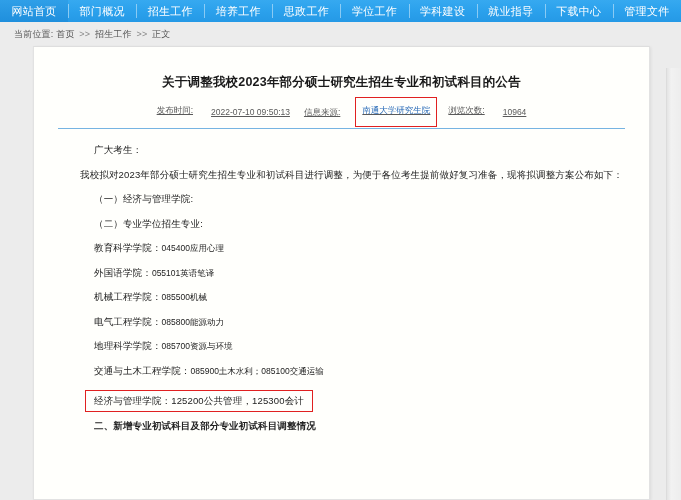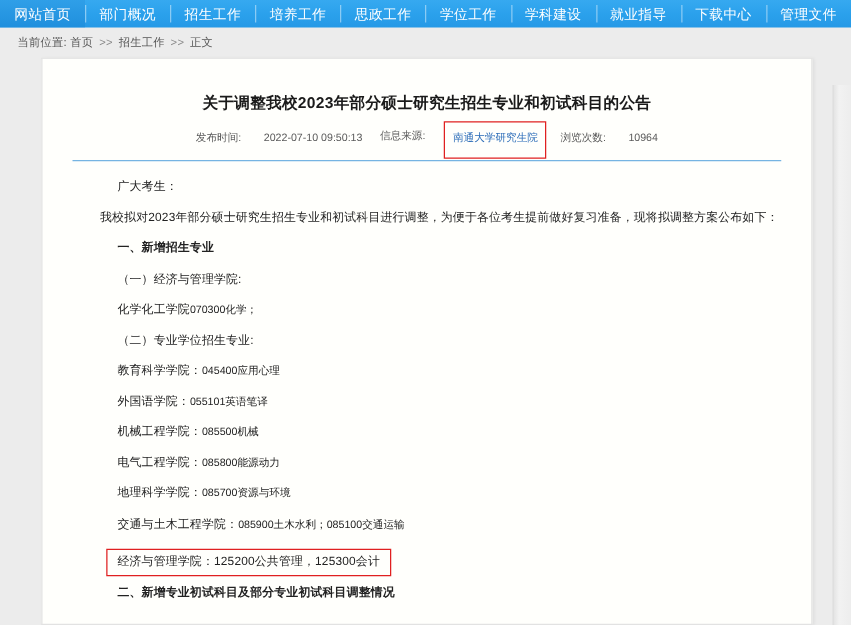--- a/index.html
+++ b/index.html
@@ -111,21 +111,21 @@
     margin-top: 12px;
     display: flex;
     align-items: center;
     justify-content: center;
     gap: 14px;
     font-size: 8.5px;
     color: #5a5a5a;
     white-space: nowrap;
     position: relative;
   }
-  .meta-group { display: inline-flex; align-items: flex-start; gap: 18px; }
+  .meta-group { display: inline-flex; align-items: flex-end; gap: 18px; text-decoration: underline; }
   .meta-label { color: #5a5a5a; }
   .meta-value { color: #5a5a5a; }
   .meta-source-wrap {
     position: relative;
     display: inline-flex;
     align-items: center;
   }
   .meta-source-link {
     color: #2b6cb8;
     text-decoration: none;
@@ -258,25 +258,21 @@
           <span class="meta-value">10964</span>
         </span>
       </div>
 
       <div class="meta-rule"></div>
     </div>
 
     <div class="article-body">
       <div class="para indent1">广大考生：</div>
       <div class="para">我校拟对2023年部分硕士研究生招生专业和初试科目进行调整，为便于各位考生提前做好复习准备，现将拟调整方案公布如下：</div>
-      <div class="para bold indent1">一、新增招生专业</div>
       <div class="para indent2">（一）经济与管理学院:</div>
-      <div class="para indent2">
-        <span>化学化工学院</span><span class="code">070300化学；</span>
-      </div>
       <div class="para indent2">（二）专业学位招生专业:</div>
 
       <div class="para indent2">
         <span>教育科学学院：</span><span class="code">045400应用心理</span>
       </div>
       <div class="para indent2">
         <span>外国语学院：</span><span class="code">055101英语笔译</span>
       </div>
       <div class="para indent2">
         <span>机械工程学院：</span><span class="code">085500机械</span>

